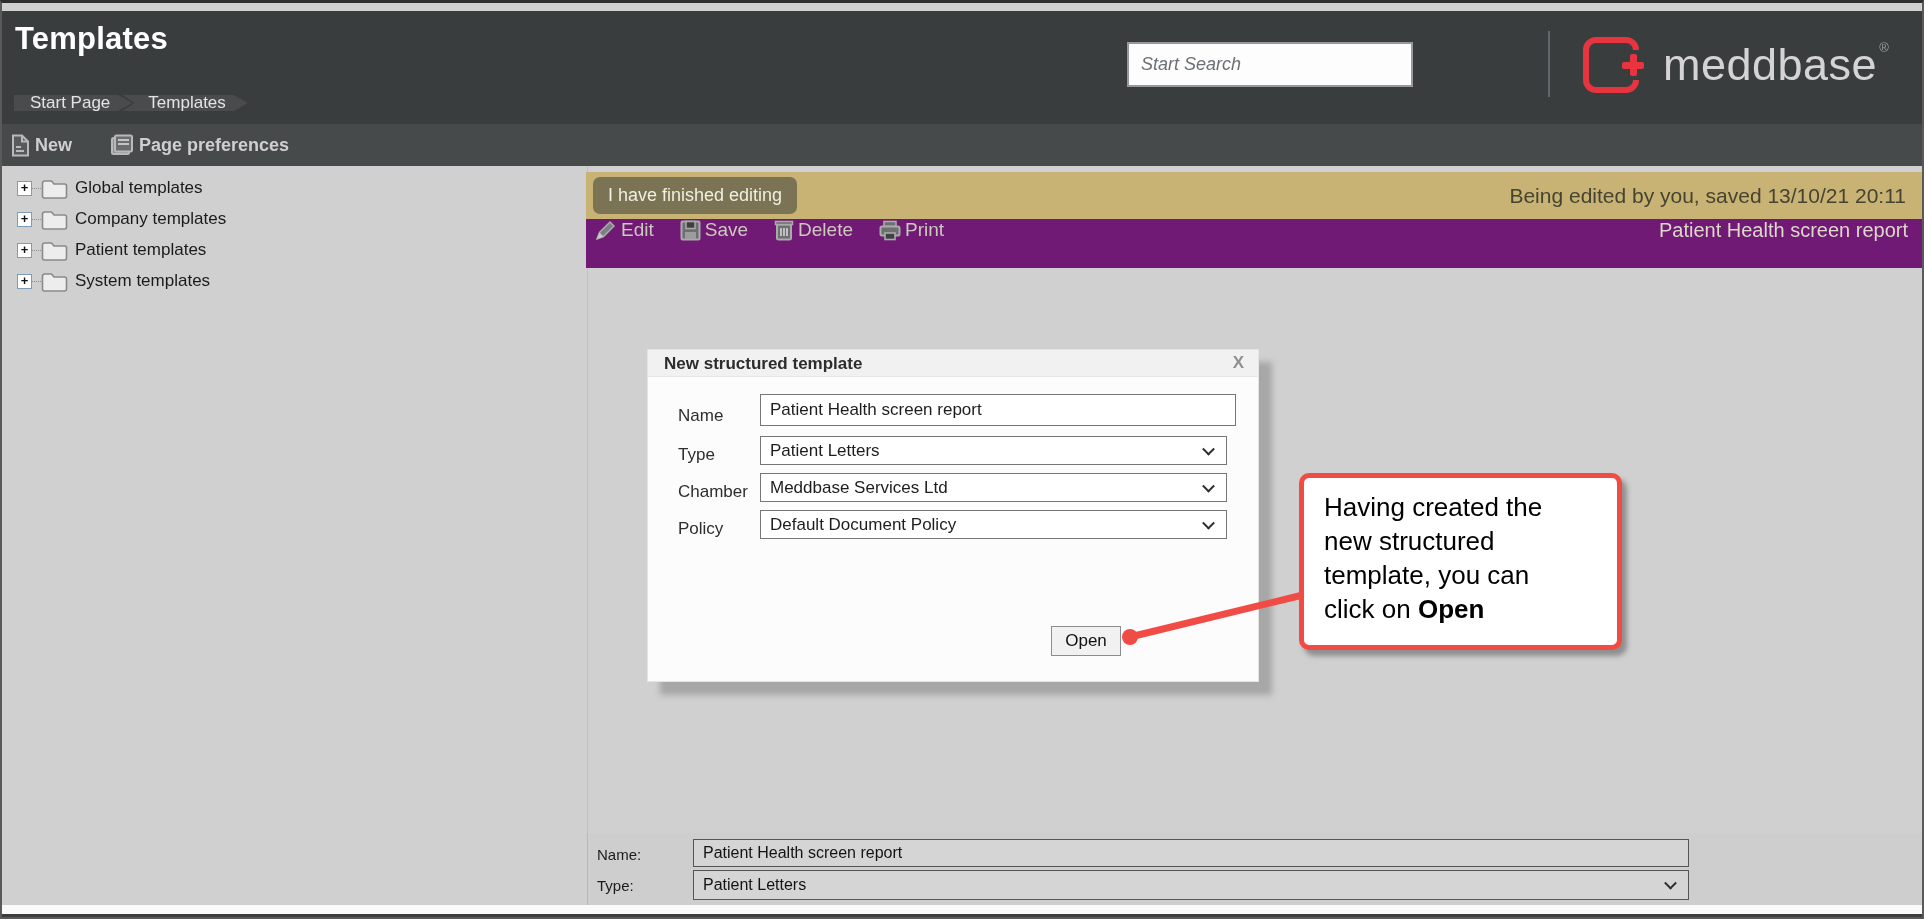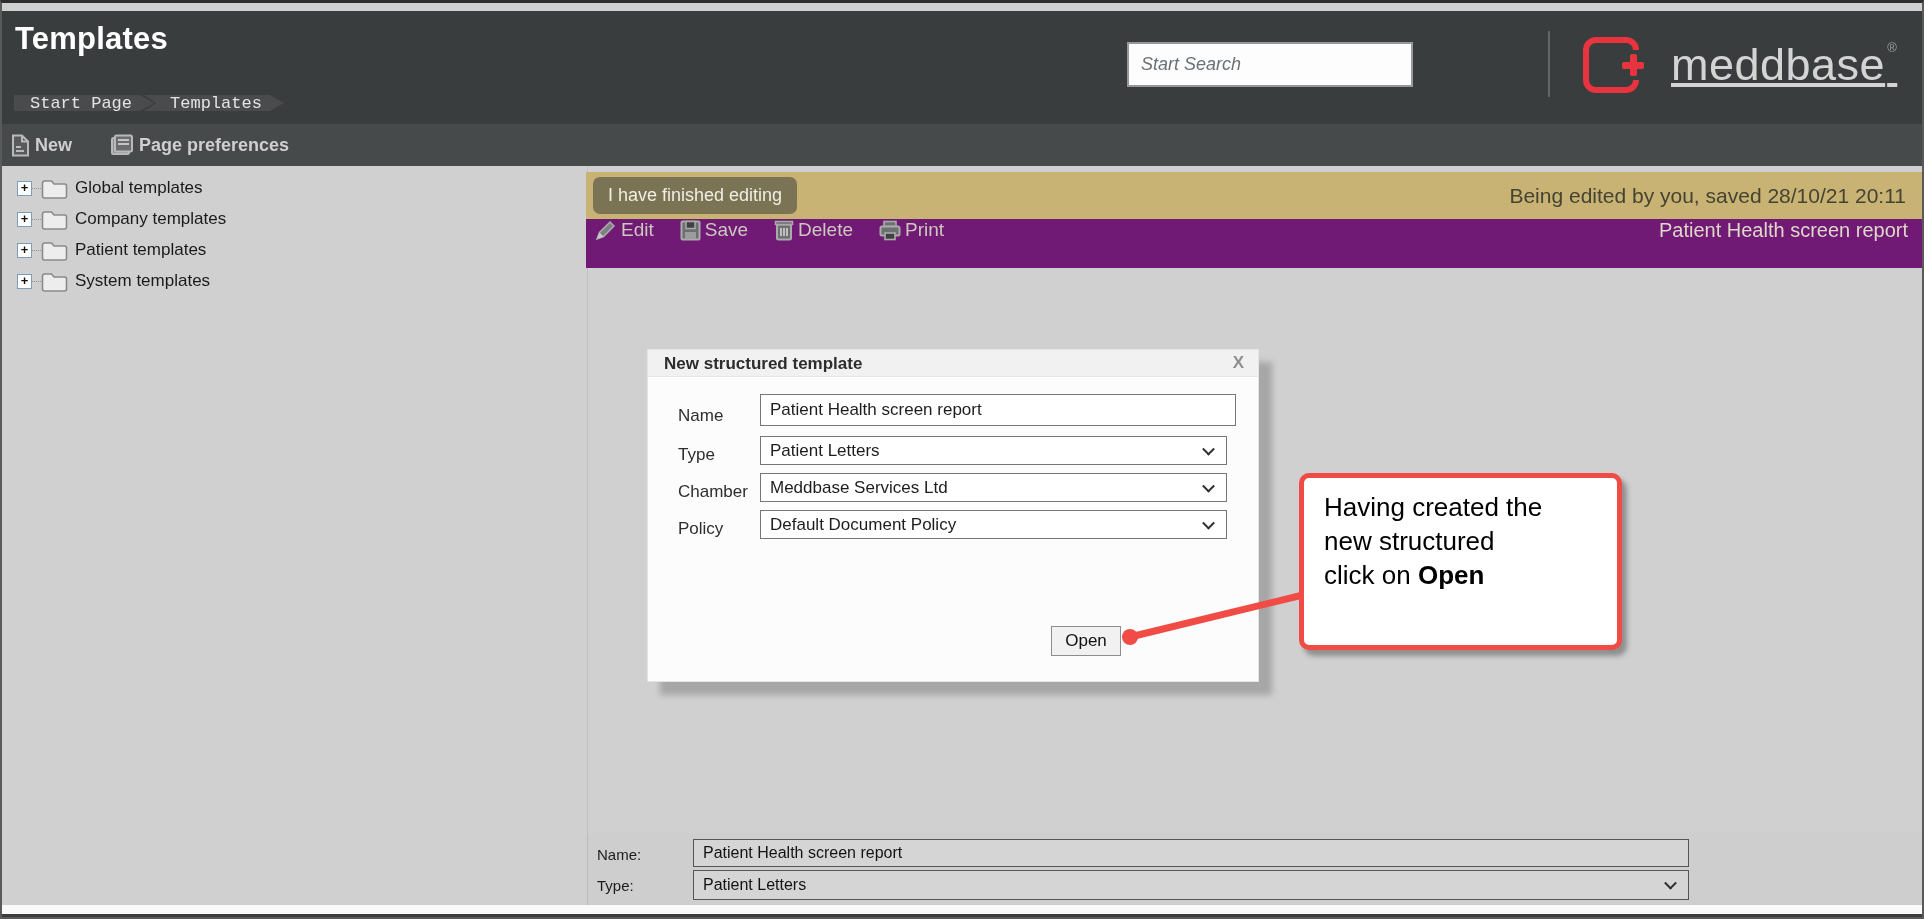--- a/index.html
+++ b/index.html
@@ -7,34 +7,34 @@
   body { font-family:"Liberation Sans","DejaVu Sans",sans-serif; }
   #page {
     position:relative; width:1924px; height:919px; overflow:hidden;
     background:#d0d0d0; border:2px solid #5a5a5a; border-top:3px solid #2e2e2e;
   }
   
   .header { position:absolute; left:0; top:8px; right:0; height:121px; background:#3a3d3e; }
   .page-title { position:absolute; left:13px; top:10px; font-size:31px; font-weight:700; color:#ffffff; letter-spacing:.2px; }
   .crumbs { position:absolute; left:12px; top:84px; height:32px; display:flex; }
   .crumb { height:16px; display:flex; align-items:center; background:#494b4d; color:#e3e3e3; font-size:17px;
-           padding:0 22px 0 16px; clip-path:polygon(0 0, calc(100% - 14px) 0, 100% 50%, calc(100% - 14px) 100%, 0 100%);font-family:Liberation Mono, monospace; }
+           padding:0 22px 0 16px; clip-path:polygon(0 0, calc(100% - 14px) 0, 100% 50%, calc(100% - 14px) 100%, 0 100%); }
   .crumb + .crumb { margin-left:-10px; padding-left:26px;
            clip-path:polygon(0 0, calc(100% - 14px) 0, 100% 50%, calc(100% - 14px) 100%, 0 100%, 12px 50%); }
   .search { position:absolute; left:1125px; top:31px; width:286px; height:45px; background:#fdfdfd;
             border:2px solid #96999b; font-size:18px; font-style:italic; color:#333; padding:0 12px; outline:none; }
   .search::placeholder { color:#6a7075; font-style:italic; }
   .hdr-divider { position:absolute; left:1546px; top:20px; width:2px; height:66px; background:#63676a; }
   .logo { position:absolute; left:1581px; top:26px; display:flex; align-items:center; }
   .logo-box { position:relative; width:56px; height:56px; border:6px solid #e8343f; border-radius:13px; }
   .logo-plus-patch { position:absolute; right:-15px; top:50%; transform:translateY(-50%);
             width:30px; height:30px; background:#3a3d3e; display:flex; align-items:center; justify-content:center; }
   .logo-plus-h { position:absolute; width:22px; height:7px; background:#e8343f; border-radius:2px; }
   .logo-plus-v { position:absolute; width:7px; height:22px; background:#e8343f; border-radius:2px; }
-  .logo-text { margin-left:32px; font-size:45px; color:#d4d4d4; letter-spacing:.5px;text-decoration:underline; }
+  .logo-text { margin-left:24px; font-size:45px; color:#d4d4d4; letter-spacing:.5px; }
   .logo-reg { font-size:13px; color:#9aa0a2; vertical-align:28px; margin-left:2px; }
   
   .toolbar { position:absolute; left:0; top:121px; right:0; height:42px; background:#474a4b; display:flex; align-items:center; }
   .tb-item { display:flex; align-items:center; gap:5px; color:#cfcfcf; font-size:18px; font-weight:600; cursor:default; }
   .tb-new { margin-left:9px; }
   .tb-prefs { margin-left:38px; }
   
   .tree-row { position:absolute; left:15px; display:flex; align-items:center; height:26px; }
   .expander { width:15px; height:15px; background:#ffffff; border:1px solid #7d9cba; color:#111;
               font-size:13px; line-height:12px; font-weight:700; text-align:center; }
@@ -173,21 +173,21 @@
           <path d="M1.5 5 a2 2 0 0 1 2-2 h7 l2.5 3 h10.5 a2 2 0 0 1 2 2 v10 a2 2 0 0 1 -2 2 h-20 a2 2 0 0 1 -2-2 z" fill="#ededed" stroke="#8a8a8a" stroke-width="1.6"></path>
         </svg>
     </span>
     <span class="tree-label">System templates</span>
   </div>
 
   <div class="content-edge"></div>
 
   <div class="edit-banner">
     <button class="finish-btn">I have finished editing</button>
-    <div class="banner-status">Being edited by you, saved 28/10/21 20:11</div>
+    <div class="banner-status">Being edited by you, saved 13/10/21 20:11</div>
   </div>
 
   <div class="doc-toolbar">
     <div class="dtb-item">
       <span class="icon">
         <svg width="22" height="22" viewBox="0 0 22 22">
             <path d="M2 20 L4.5 13.5 L15 3 L19 7 L8.5 17.5 Z" fill="#7d7f80" stroke="#aaaaaa" stroke-width="1.5"></path>
             <path d="M2 20 L4.5 13.5 L8.5 17.5 Z" fill="#c9c9c9"></path>
           </svg>
       </span>
@@ -261,20 +261,21 @@
     <button class="open-btn">Open</button>
   </div>
 
   <svg class="conn-svg">
     <line x1="1128" y1="634" x2="1305" y2="591" stroke="#f14b45" stroke-width="7" stroke-linecap="round"></line>
     <circle cx="1128" cy="634" r="8" fill="#f14b45"></circle>
   </svg>
   <div class="callout">
     <div>Having created the</div>
     <div>new structured</div>
+    <div>template, you can</div>
     <div><span>click on </span><b>Open</b></div>
   </div>
 
   <div class="footer-form">
     <span class="ff-label" style="top:13px">Name:</span>
     <input class="ff-input" style="top: 6px;" type="text" value="Patient Health screen report">
     <span class="ff-label" style="top:44px">Type:</span>
     <div class="ff-select" style="top:37px">
       <span>Patient Letters</span>
       <span class="chev"></span>

